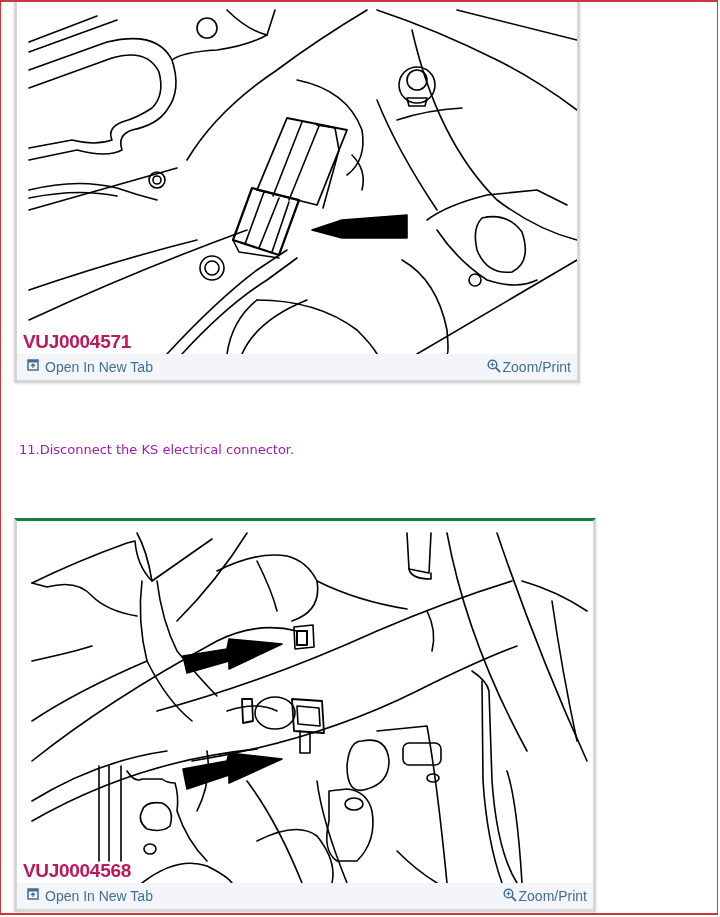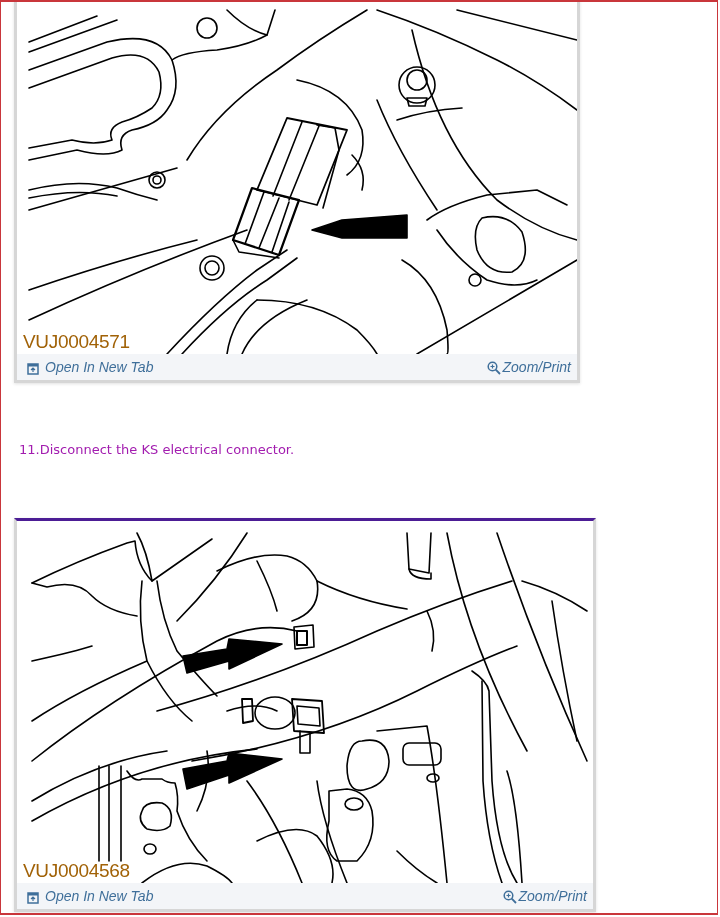--- a/index.html
+++ b/index.html
@@ -11,35 +11,35 @@
   .frame {
     position: absolute; left: 0; top: 0; width: 718px; height: 915px;
     border: 1px solid #c9363b; border-top-width: 2px; border-bottom-width: 2px;
     box-sizing: border-box; pointer-events: none; z-index: 5;
   }
   .figure {
     position: absolute; background: #fff;
     border: 3px solid #d6d6d6; border-top: none;
     box-shadow: 0 1px 3px rgba(0,0,0,0.12);
   }
-  .figure.full { border-top: 3px solid #4c1d95; }
+  .figure.full { border-top: 3px solid #15803d; }
   .fig-art { position: relative; overflow: hidden; background: #fff; }
   .fig-art svg { display: block; }
   .fig-code {
     position: absolute; left: 6px; bottom: 1px;
-    font-family: "Liberation Sans", sans-serif; font-weight: normal;
-    font-size: 19px; color: #a16207; letter-spacing: -0.3px;
+    font-family: "Liberation Sans", sans-serif; font-weight: bold;
+    font-size: 19px; color: #be185d; letter-spacing: -0.3px;
     background: transparent;
   }
   .fig-toolbar {
     height: 26px; background: #f3f5f8; display: flex; align-items: center;
     justify-content: space-between; padding: 0 6px 0 10px;
     font-size: 14px; color: #3f6f9a;
   }
-  .fig-link { display: flex; align-items: flex-end; cursor: pointer; font-style: italic; }
+  .fig-link { display: flex; align-items: flex-start; cursor: pointer; }
   .fig-link .icon { margin-right: 6px; display: inline-flex; }
   .step-text {
     position: absolute; left: 19px; top: 442px;
     font-family: "DejaVu Sans", sans-serif; font-size: 13px; color: #a21caf;
   }
 </style>
 </head>
 <body>
 
 <div class="frame"></div>

